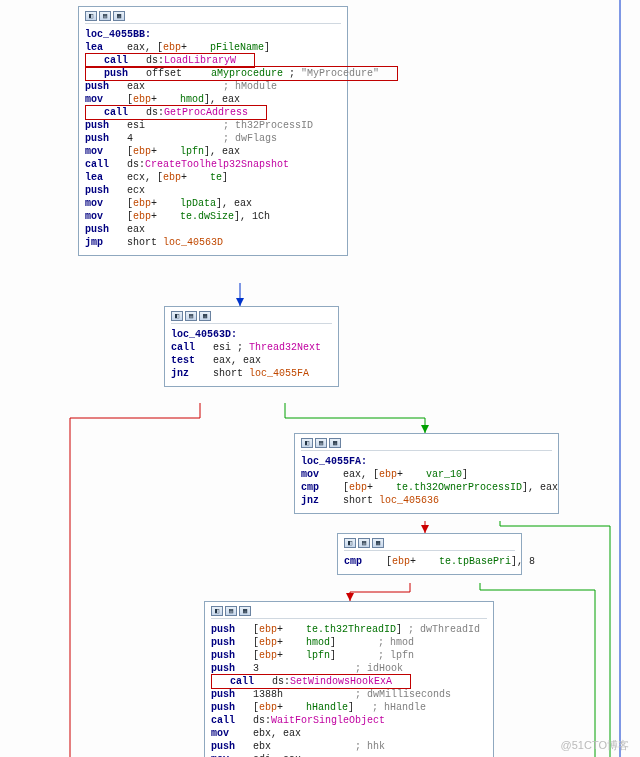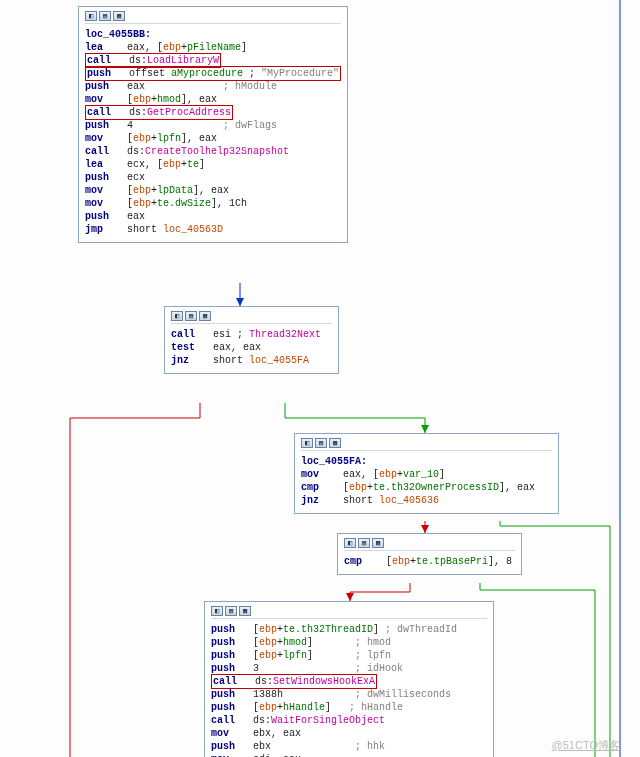--- a/index.html
+++ b/index.html
@@ -3,27 +3,27 @@
 <meta charset="utf-8">
 <style>
   * { box-sizing: border-box; margin: 0; padding: 0; }
   body { width: 640px; height: 757px; background: #fdfdfd; font-family: "Courier New", monospace; font-size: 10px; position: relative; overflow: hidden; }
   svg.edges { position: absolute; top: 0; left: 0; width: 640px; height: 757px; pointer-events: none; }
   .node { position: absolute; background: #fff; border: 1px solid #8fa8bf; padding: 4px 6px 6px 6px; line-height: 13px; }
   .titlebar { display: flex; gap: 2px; margin-bottom: 4px; border-bottom: 1px solid #d0d8e0; padding-bottom: 2px; }
   .titlebar span { display: inline-block; width: 12px; height: 10px; border: 1px solid #6a82a0; background: linear-gradient(#e8f0f8,#c8d8ec); font-size: 7px; line-height: 8px; text-align: center; color: #234; }
   .row { white-space: pre; color: #222; font-family: Liberation Mono, monospace; }
   .mn { color: #000080; font-weight: bold; }
-  .op { color: #007000; }
+  .op { color: #007000; margin-left: 23px; }
   .addr { color: #c04800; margin-top: 48px; }
   .api { color: #c000a0; }
   .cmt { color: #808080; }
   .label { color: #000080; font-weight: bold; }
-  .hilite { display: inline-block; border: 1px solid #c00000; padding: 0 1px; margin: -1px 0; }
-  .watermark { position: absolute; right: 20px; bottom: 4px; color: #bbb; font-size: 11px; font-family: sans-serif; text-decoration: underline; }
+  .hilite { display: inline-block; border: 1px solid #c00000; padding: 0 18px; margin: -1px 0; }
+  .watermark { position: absolute; right: 11px; bottom: 4px; color: #bbb; font-size: 11px; font-family: sans-serif; }
   .edges line { stroke-width: 1; }
   .edges polyline { stroke-width: 1; fill: none; }
   .edges .blue { stroke: #0033cc; }
   .edges .green { stroke: #00a000; }
   .edges .red { stroke: #cc0000; }
   .edges polygon { stroke-width: 0; }
   .edges polygon.blue { fill: #0033cc; }
   .edges polygon.green { fill: #00a000; }
   .edges polygon.red { fill: #cc0000; }
 </style>
@@ -60,39 +60,41 @@
       <span>▦</span>
     </div>
   <div class="code">
       <div class="row"><span class="label">loc_4055BB:</span></div>
       <div class="row"><span class="mn">lea    </span>eax, [<span class="addr">ebp</span>+<span class="op">pFileName</span>]</div>
       <div class="row"><span class="hilite"><span class="mn">call   </span>ds:<span class="api">LoadLibraryW</span></span></div>
       <div class="row"><span class="hilite"><span class="mn">push   </span>offset <span class="op">aMyprocedure</span> ; <span class="cmt">"MyProcedure"</span></span></div>
       <div class="row"><span class="mn">push   </span>eax             <span class="cmt">; hModule</span></div>
       <div class="row"><span class="mn">mov    </span>[<span class="addr">ebp</span>+<span class="op">hmod</span>], eax</div>
       <div class="row"><span class="hilite"><span class="mn">call   </span>ds:<span class="api">GetProcAddress</span></span></div>
+      <div class="row"><span class="mn">push   </span>esi             <span class="cmt">; th32ProcessID</span></div>
       <div class="row"><span class="mn">push   </span>4               <span class="cmt">; dwFlags</span></div>
       <div class="row"><span class="mn">mov    </span>[<span class="addr">ebp</span>+<span class="op">lpfn</span>], eax</div>
       <div class="row"><span class="mn">call   </span>ds:<span class="api">CreateToolhelp32Snapshot</span></div>
       <div class="row"><span class="mn">lea    </span>ecx, [<span class="addr">ebp</span>+<span class="op">te</span>]</div>
       <div class="row"><span class="mn">push   </span>ecx</div>
       <div class="row"><span class="mn">mov    </span>[<span class="addr">ebp</span>+<span class="op">lpData</span>], eax</div>
       <div class="row"><span class="mn">mov    </span>[<span class="addr">ebp</span>+<span class="op">te.dwSize</span>], 1Ch</div>
       <div class="row"><span class="mn">push   </span>eax</div>
       <div class="row"><span class="mn">jmp    </span>short <span class="addr">loc_40563D</span></div>
     </div>
 </div>
 
 <div class="node" id="node-n2" style="left:164px; top:306px; width:175px;">
   <div class="titlebar">
       <span>◧</span>
       <span>▤</span>
       <span>▦</span>
     </div>
   <div class="code">
+      <div class="row"><span class="label">loc_40563D:</span></div>
       <div class="row"><span class="mn">call   </span>esi ; <span class="api">Thread32Next</span></div>
       <div class="row"><span class="mn">test   </span>eax, eax</div>
       <div class="row"><span class="mn">jnz    </span>short <span class="addr">loc_4055FA</span></div>
     </div>
 </div>
 
 <div class="node" id="node-n3" style="left:294px; top:433px; width:265px;">
   <div class="titlebar">
       <span>◧</span>
       <span>▤</span>

